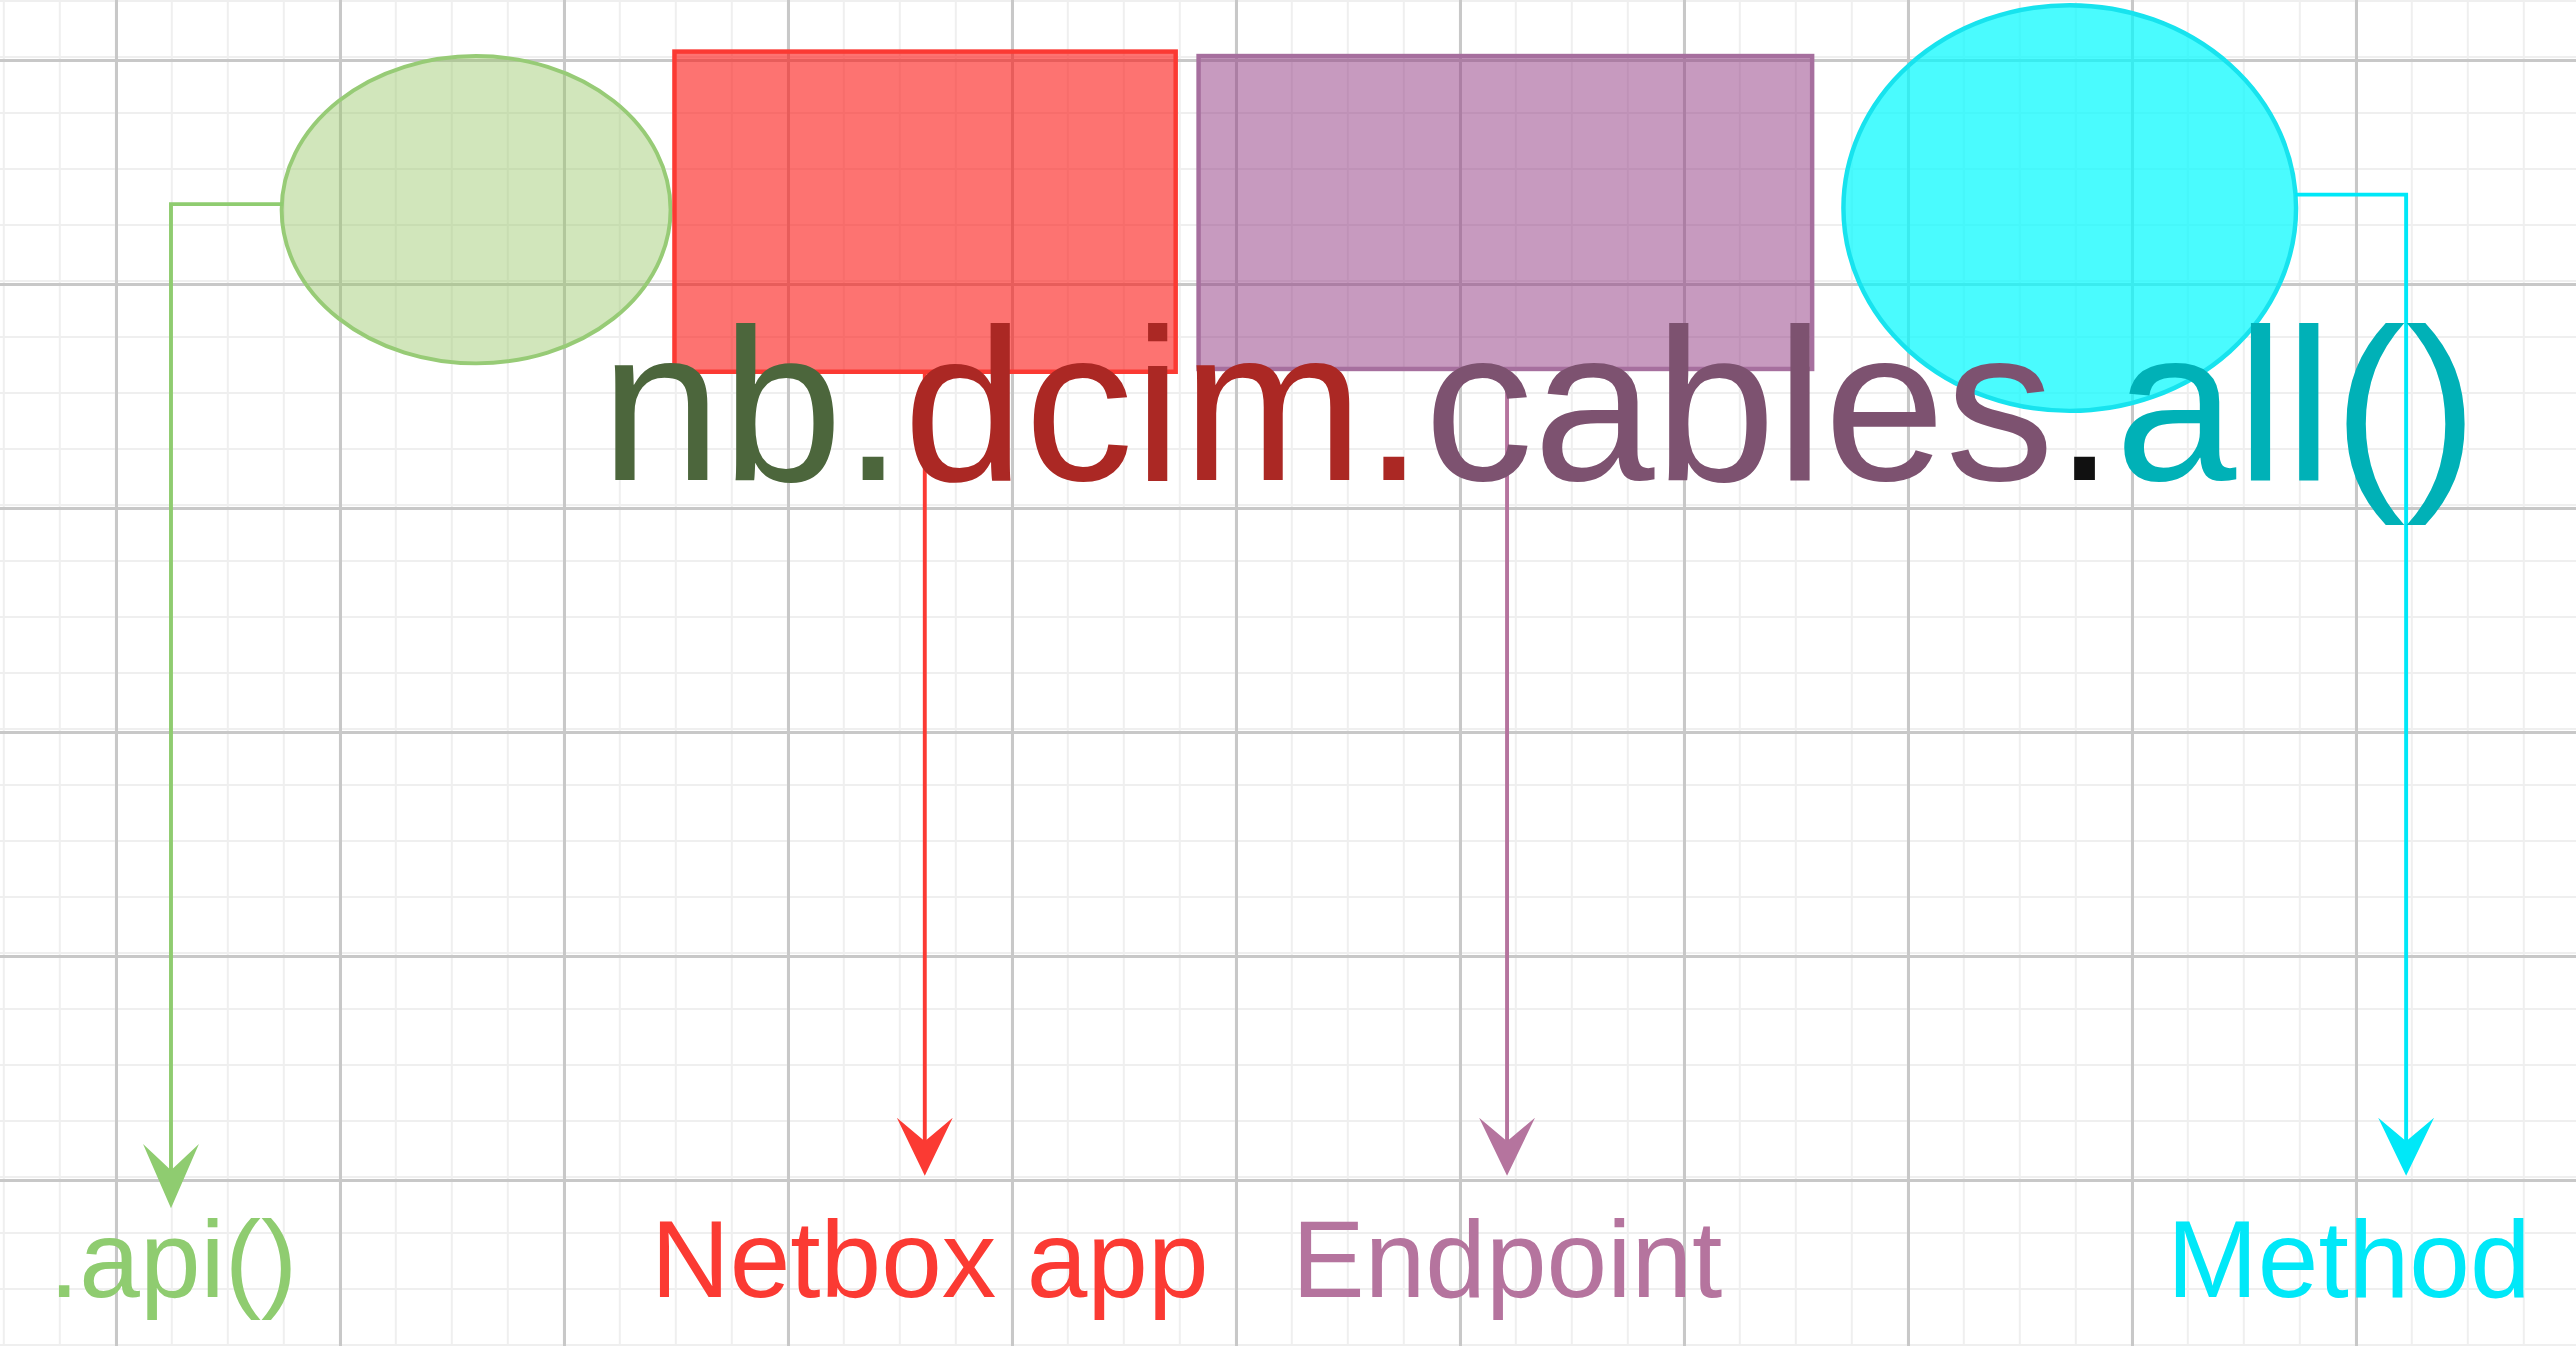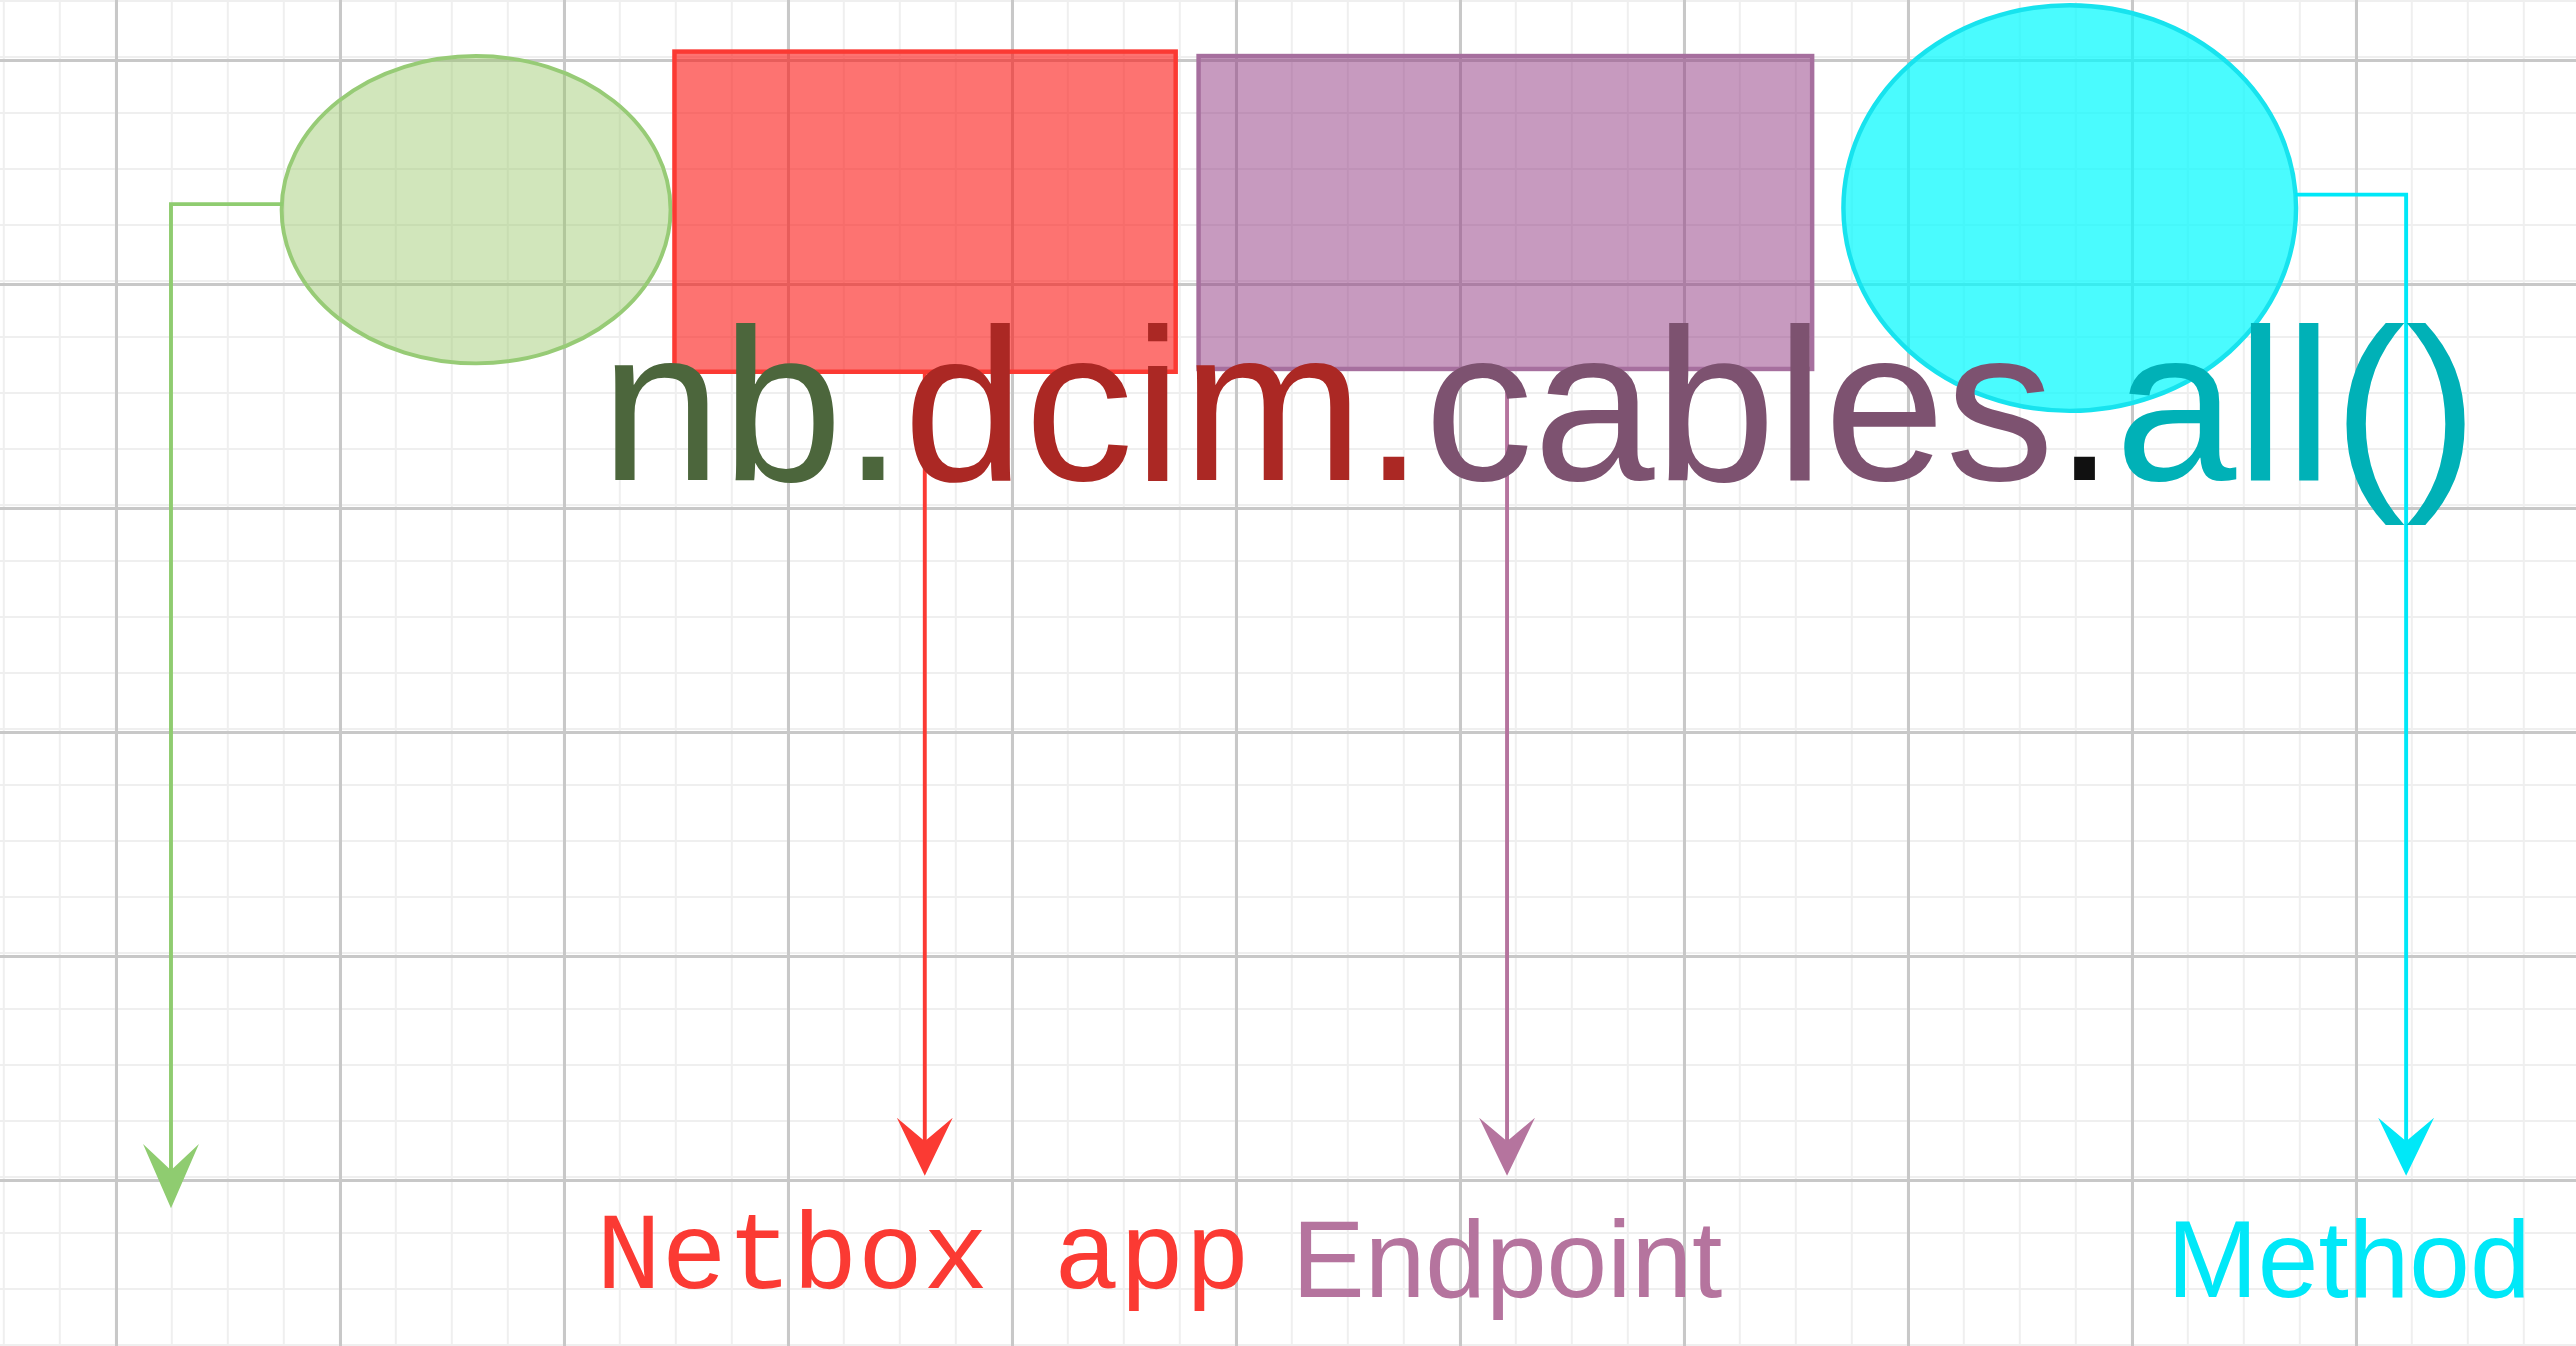--- a/index.html
+++ b/index.html
@@ -21,21 +21,21 @@
   .expr{
     position:absolute;left:358px;top:78px;
     font-size:218px;line-height:218px;white-space:pre;
     letter-spacing:0;
   }
   .label{
     position:absolute;top:1205px;
     font-size:109px;line-height:109px;white-space:pre;
   }
   .lab-api{left:49px;}
-  .lab-netbox{left:596px;font-family:Liberation Mono, monospace;}
+  .lab-netbox{left:651px;}
   .lab-endpoint{left:1292px;text-align:center;}
   .lab-method{left:2167px;text-align:right;}
 </style>
 </head>
 <body>
 
 <div id="canvas">
 
   <svg id="shapes" viewBox="0 0 4610 2410" width="2576" height="1347">
 
@@ -65,20 +65,21 @@
     <g>
       <polyline points="4107,348 4306,348 4306,2046" fill="none" stroke-width="7" stroke="#00e8f8"></polyline>
       <polygon points="4306,2104 4256,2000 4306,2042 4356,2000" fill="#00e8f8"></polygon>
     </g>
   </svg>
 
   <div class="expr">
     <span style="color: rgb(76, 102, 60);">nb.</span><span style="color: rgb(171, 40, 36);">dcim.</span><span style="color: rgb(125, 82, 112);">cables</span><span style="color: rgb(17, 17, 17);">.</span><span style="color: rgb(0, 177, 183);">all()</span>
   </div>
 
+  <div class="label lab-api" style="color: rgb(143, 204, 112);">.api()</div>
 
   <div class="label lab-netbox" style="color: rgb(251, 58, 51);">Netbox app</div>
 
   <div class="label lab-endpoint" style="color: rgb(181, 116, 158);">Endpoint</div>
 
   <div class="label lab-method" style="color: rgb(0, 232, 248);">Method</div>
 
 </div>
 
 

